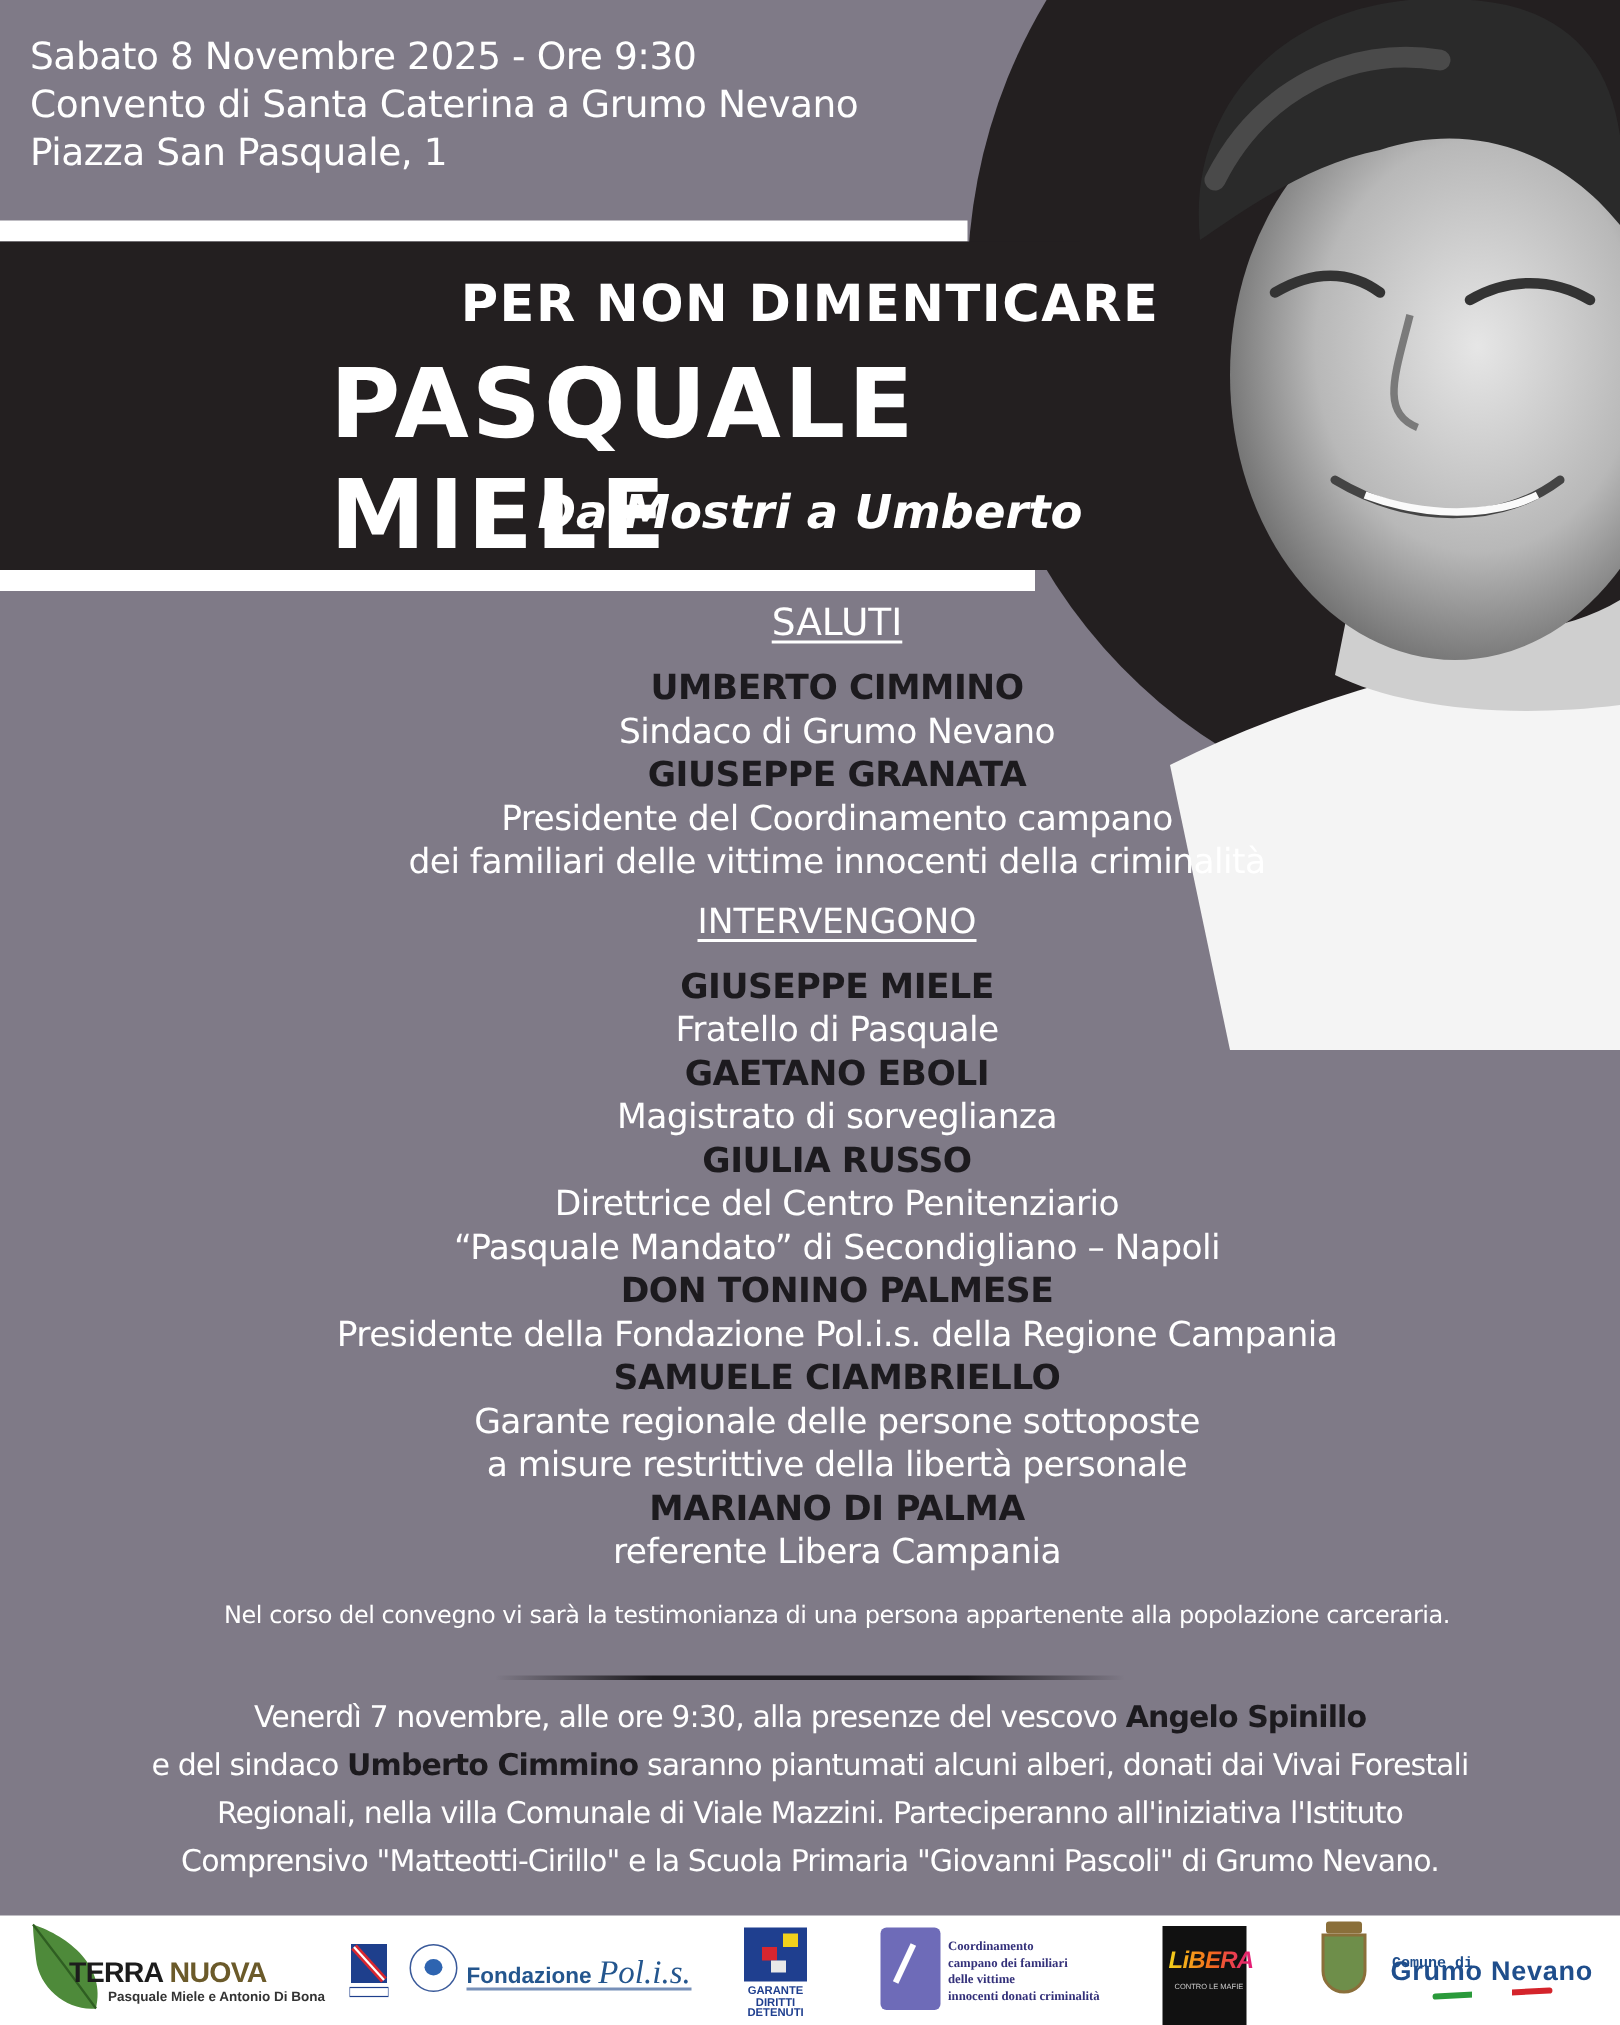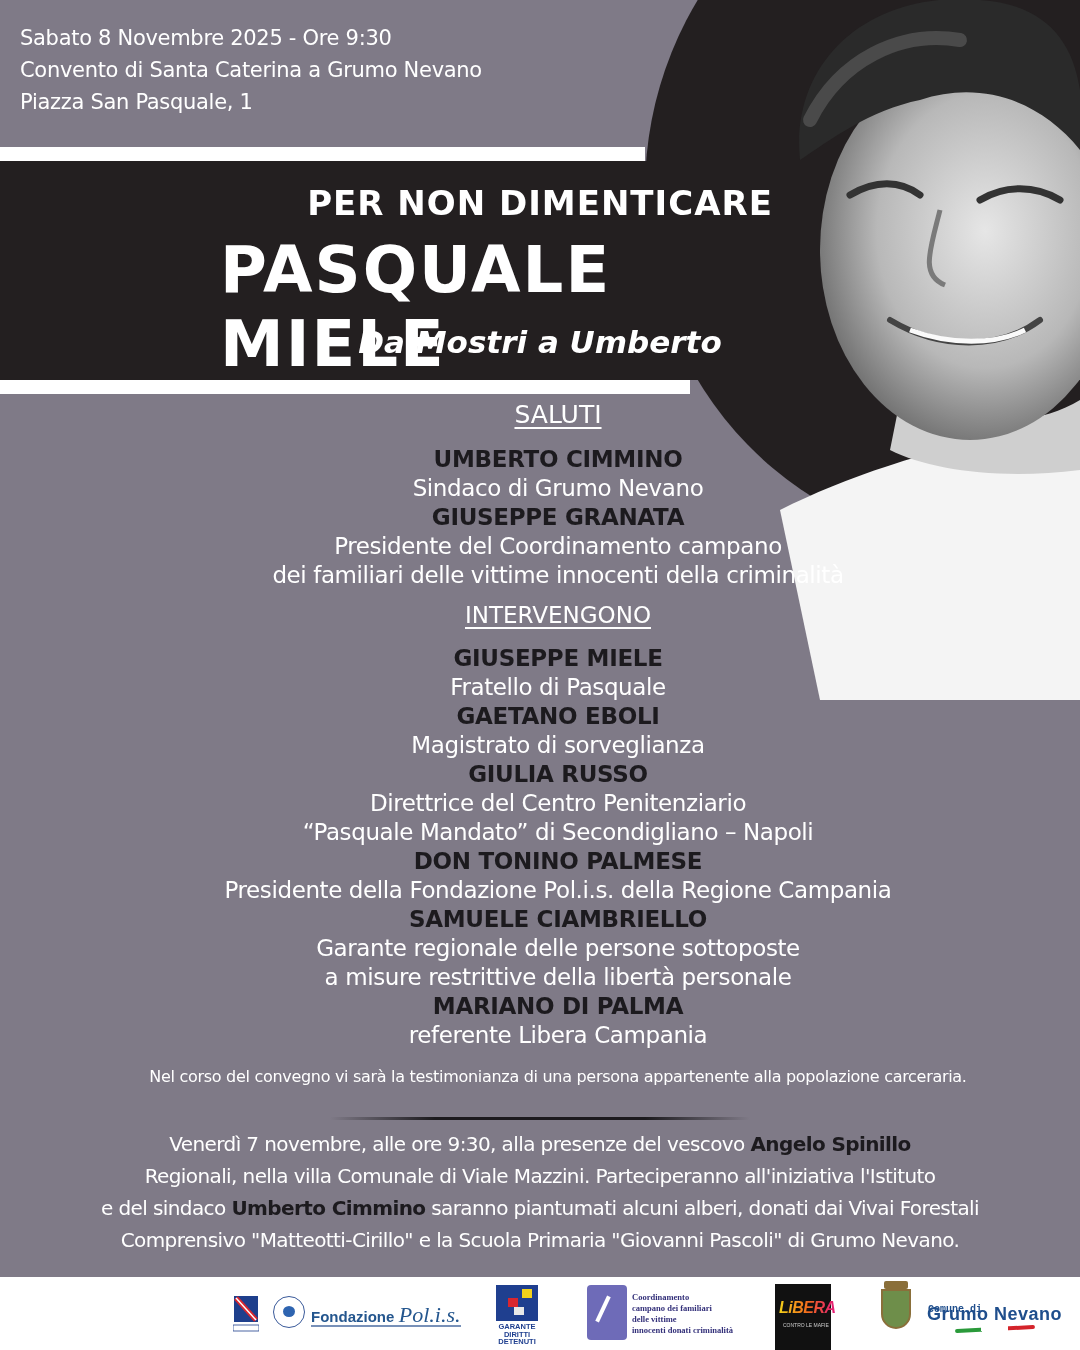--- a/index.html
+++ b/index.html
@@ -28,21 +28,21 @@
       overflow: hidden;
     }
     .photo svg { width: 100%; height: 100%; display: block; }
 
     
     .event-info {
       position: absolute;
       left: 20px; top: 22px;
       z-index: 5;
       font-family: "DejaVu Sans", sans-serif;
-      font-size: 21px;
+      font-size: 25px;
       line-height: 32px;
       color: #ffffff;
       letter-spacing: -0.3px;
     }
     .event-info div { white-space: nowrap; }
 
     
     .stripe-white {
       position: absolute;
       left: 0; height: 14px;
@@ -354,27 +354,35 @@
     <div class="speaker-role">referente Libera Campania</div>
   </div>
 
   <div class="note">Nel corso del convegno vi sarà la testimonianza di una persona appartenente alla popolazione carceraria.</div>
 </div>
 
 <div class="divider"></div>
 
 <div class="announcement">
   <div><span>Venerdì 7 novembre, alle ore 9:30, alla presenze del vescovo </span><b>Angelo Spinillo</b></div>
+  <div><span>e del sindaco </span><b>Umberto Cimmino</b><span> saranno piantumati alcuni alberi, donati dai Vivai Forestali</span></div>
   <div>Regionali, nella villa Comunale di Viale Mazzini. Parteciperanno all'iniziativa l'Istituto</div>
-  <div><span>e del sindaco </span><b>Umberto Cimmino</b><span> saranno piantumati alcuni alberi, donati dai Vivai Forestali</span></div>
   <div>Comprensivo "Matteotti-Cirillo" e la Scuola Primaria "Giovanni Pascoli" di Grumo Nevano.</div>
 </div>
 
 <div class="footer">
 
+  <div class="logo logo-terranuova">
+    <svg class="tn-leaf" viewBox="0 0 60 62">
+      <path d="M6 2 C 30 10, 55 30, 48 58 C 30 60, 10 45, 8 25 C 7 15, 6 8, 6 2 Z" fill="#4e8a3a"></path>
+      <path d="M6 2 C 20 20, 35 40, 48 58" stroke="#2f5e22" stroke-width="1.5" fill="none"></path>
+    </svg>
+    <div class="tn-title"><span class="t1">TERRA</span> <span class="t2">NUOVA</span></div>
+    <div class="tn-sub">Pasquale Miele e Antonio Di Bona</div>
+  </div>
 
   <div class="logo logo-regione">
     <svg viewBox="0 0 26 38" width="26" height="38">
       <rect x="1" y="1" width="24" height="26" fill="#1e3f8c"></rect>
       <path d="M3 3 L 23 25" stroke="#d8262f" stroke-width="5"></path>
       <path d="M3 3 L 23 25" stroke="#ffffff" stroke-width="1.5"></path>
       <rect x="0" y="30" width="26" height="6" fill="#ffffff" stroke="#1e3f8c" stroke-width="0.8"></rect>
     </svg>
   </div>
 

